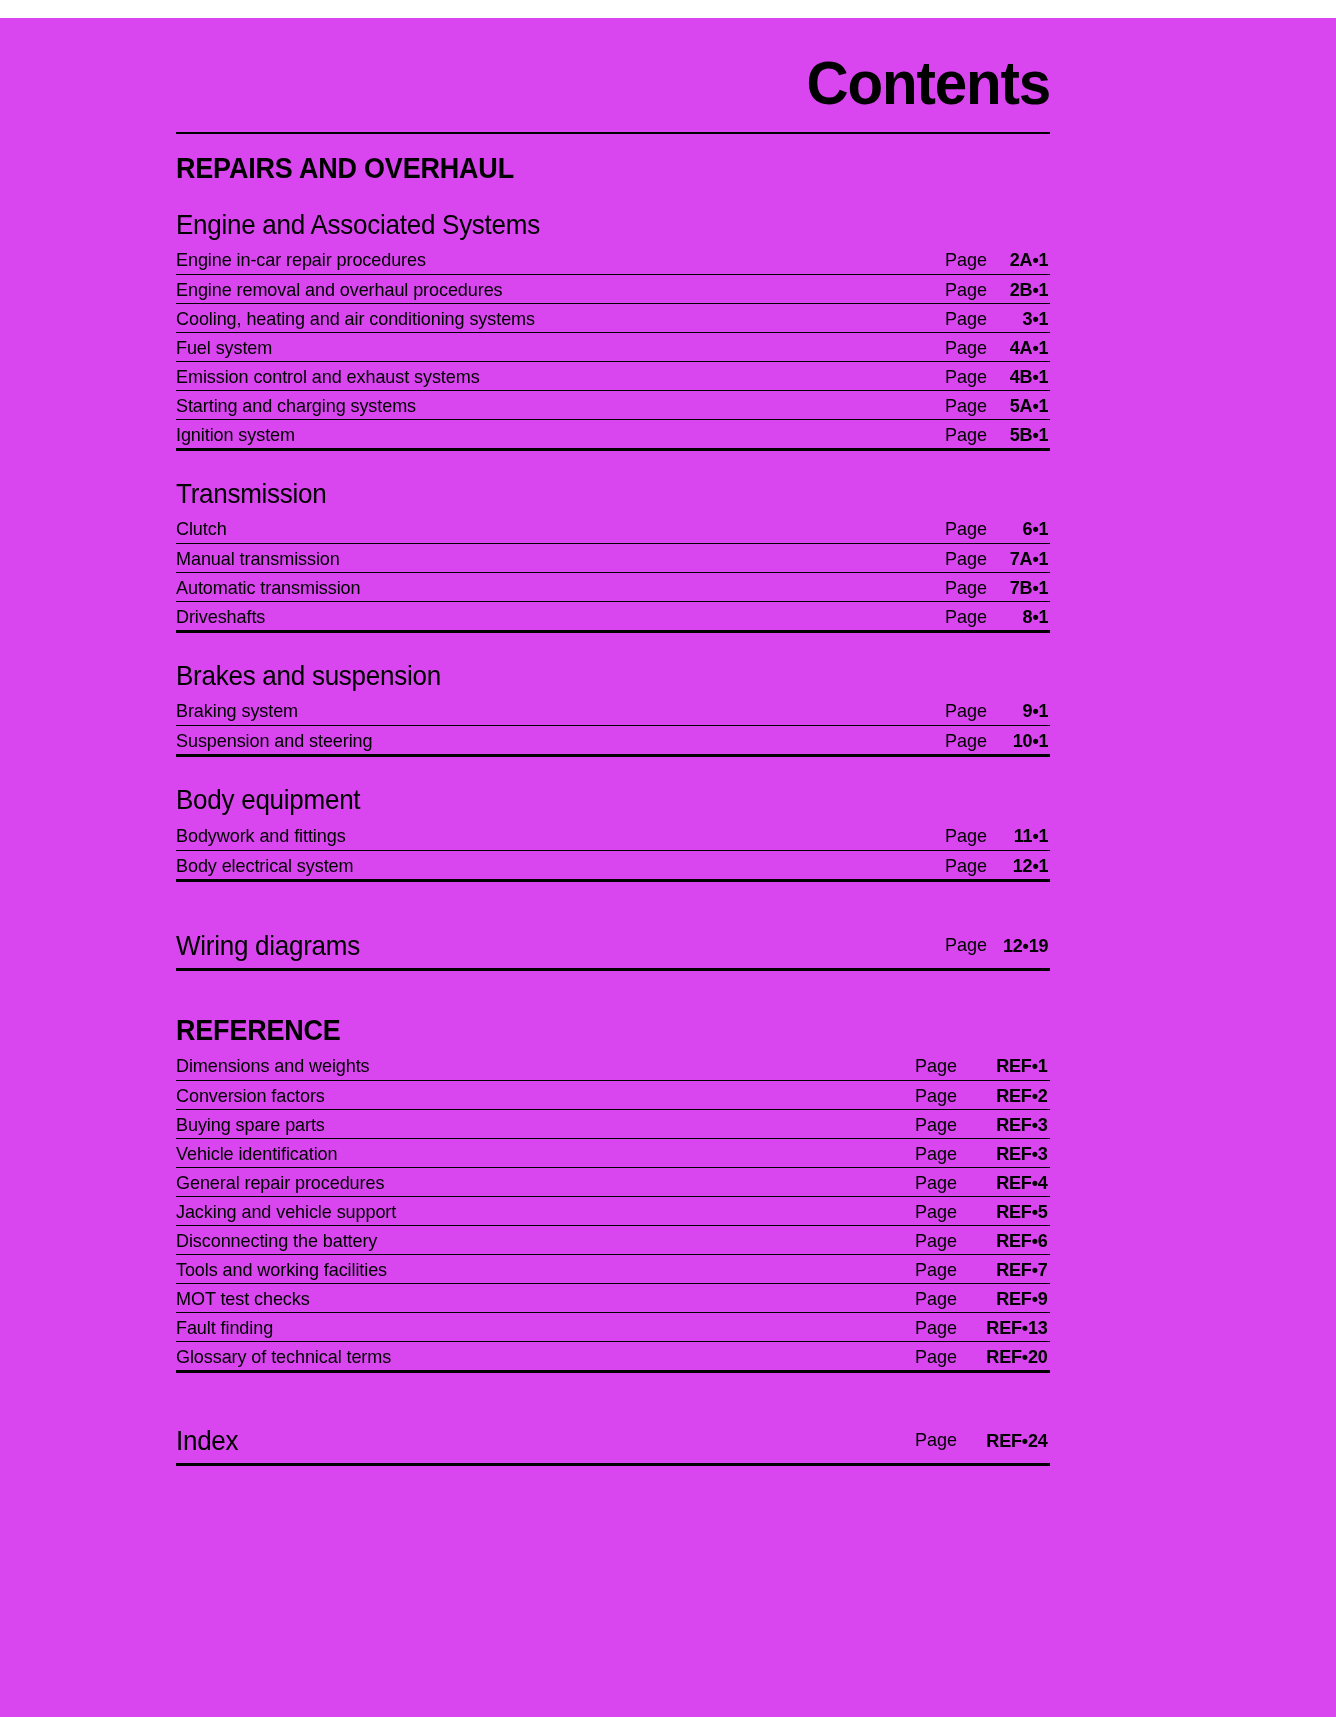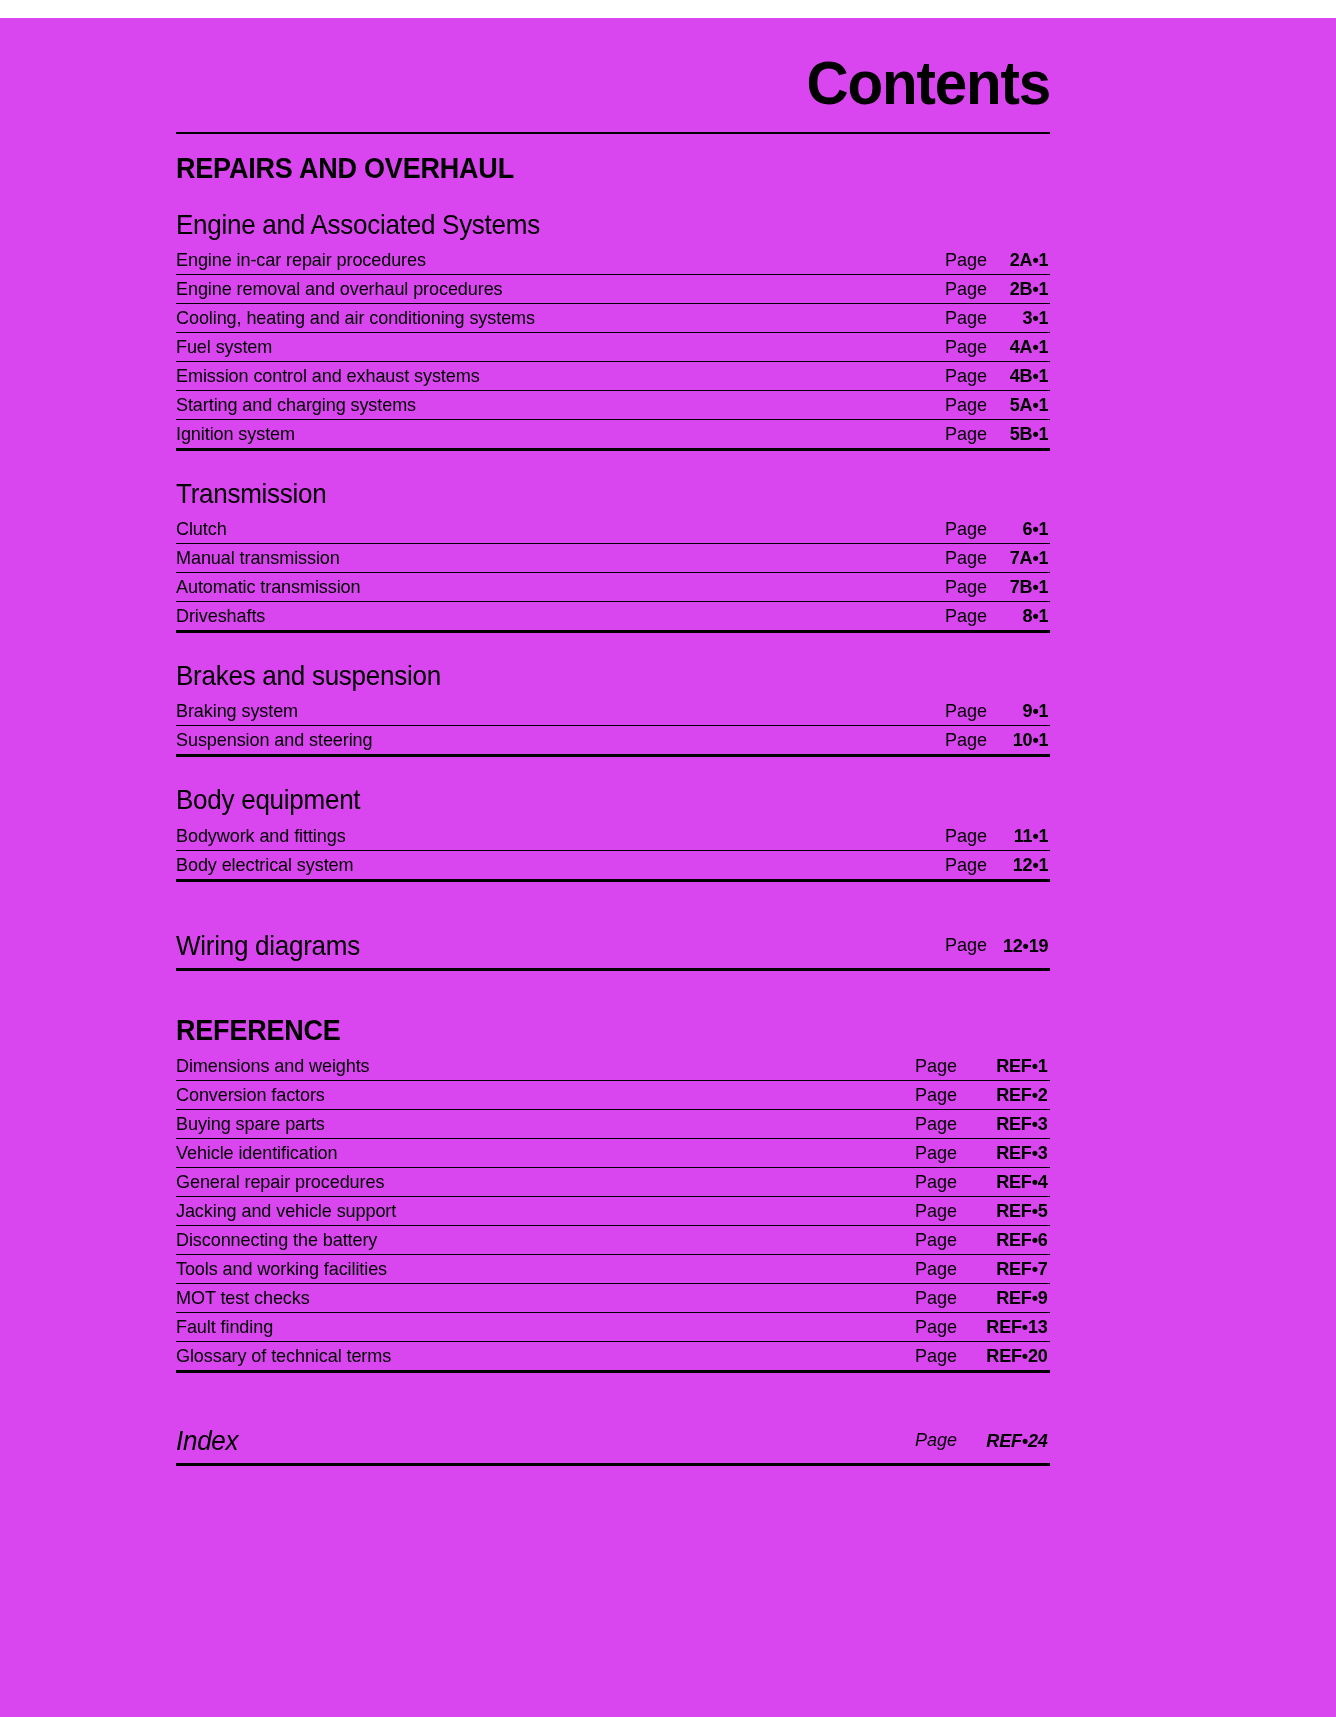--- a/index.html
+++ b/index.html
@@ -72,21 +72,21 @@
     white-space: nowrap;
   }
   .section-block { margin-top: 27px; }
   .section-block.first { margin-top: 24px; }
   .section-head-gap { height: 4px; }
 
   
   .rows { width: 100%; }
   .row {
     display: flex;
-    align-items: flex-end;
+    align-items: flex-start;
     border-top: 1.6px solid #000;
     height: 29px;
     box-sizing: border-box;
   }
   .row.first-row { border-top: 0; }
   .rows-end {
     border-top: 3.2px solid #000;
     height: 0;
   }
   .row-title {
@@ -157,21 +157,21 @@
     text-align: right;
     white-space: nowrap;
   }
   .headline-row.w-chapter .hl-pageref { width: 62px; }
   .headline-row.w-ref .hl-pageref { width: 92px; }
   .headline-rule {
     border-top: 3.2px solid #000;
     height: 0;
   }
   .block-wiring { margin-top: 42px; }
-  .block-index  { margin-top: 46px; font-style: italic; }
+  .block-index  { margin-top: 46px; }
 </style>
 </head>
 <body>
 
 <div id="page">
   <div class="inner">
 
     <div class="masthead">
       <div class="doc-title">Contents</div>
     </div>

